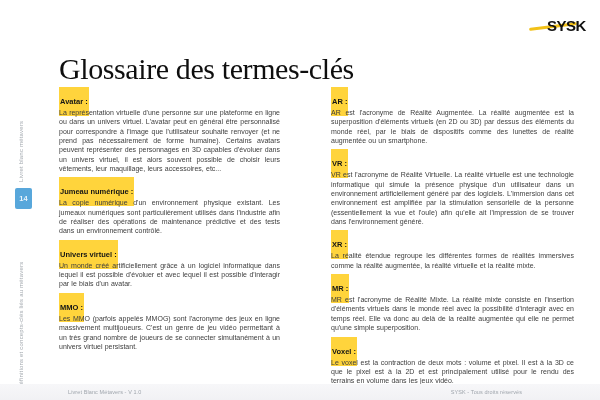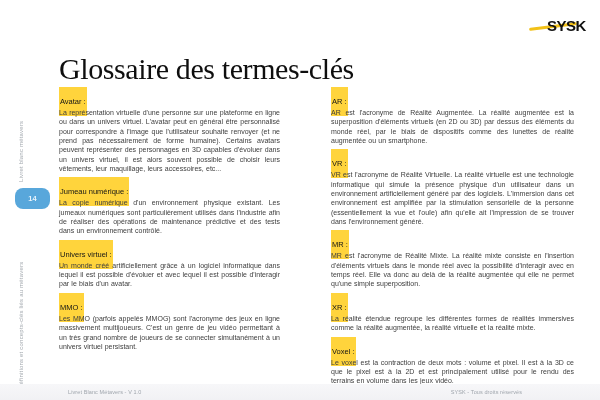--- a/index.html
+++ b/index.html
@@ -26,31 +26,31 @@
     position:relative;font-size:15px;font-weight:800;color:#101010;
     letter-spacing:-0.5px;line-height:20px;margin-left:16px;
   }
   .vlabel{
     position:absolute;writing-mode:vertical-rl;transform:rotate(180deg);
     font-size:6px;color:#a3a9af;letter-spacing:0.2px;white-space:nowrap;
   }
   .vlabel-top{left:18px;top:98px;height:84px;}
   .vlabel-bottom{left:18px;top:243px;height:146px;}
   .badge{
-    position:absolute;left:15px;top:188px;width:35px;height:21px;
-    background:var(--badge);border-radius:8px;color:#e8f3fb;font-size:7.5px;
+    position:absolute;left:15px;top:188px;width:17px;height:21px;
+    background:var(--badge);border-radius:2px;color:#e8f3fb;font-size:7.5px;
     display:flex;align-items:center;justify-content:center;font-weight:700;
   }
   .col{position:absolute;top:94px;}
   .col-left{left:59px;width:221px;}
   .col-right{left:299px;width:243px;margin-left:32px;}
   .entry{margin-bottom:11px;}
   .term-line{margin-bottom:2px;line-height:9px;}
   .term-hl{
-    background:var(--hl);font-weight:400;font-size:7.5px;color:#151515;
+    background:var(--hl);font-weight:700;font-size:7.5px;color:#151515;
     padding:10px 1px;line-height:9px;
   }
   .def{
     margin:0;font-size:7px;line-height:9.35px;color:#3d3d3d;
     text-align:justify;word-spacing:0.3px;
   }
   .footer{
     position:absolute;left:0;top:384px;width:600px;height:16px;
     background:linear-gradient(#f7f7f9,#f1f1f4);
     display:flex;align-items:center;justify-content:space-between;
@@ -116,30 +116,30 @@
 
   <div class="entry">
     <div class="term-line">
       <span class="term-hl">VR :</span>
     </div>
     <p class="def">VR est l'acronyme de Réalité Virtuelle. La réalité virtuelle est une technologie informatique qui simule la présence physique d'un utilisateur dans un environnement artificiellement généré par des logiciels. L'immersion dans cet environnement est amplifiée par la stimulation sensorielle de la personne (essentiellement la vue et l'ouïe) afin qu'elle ait l'impression de se trouver dans l'environnement généré.</p>
   </div>
 
   <div class="entry">
     <div class="term-line">
-      <span class="term-hl">MR :</span>
+      <span class="term-hl">XR :</span>
     </div>
-    <p class="def">MR est l'acronyme de Réalité Mixte. La réalité mixte consiste en l'insertion d'éléments virtuels dans le monde réel avec la possibilité d'interagir avec en temps réel. Elle va donc au delà de la réalité augmentée qui elle ne permet qu'une simple superposition.</p>
+    <p class="def">La réalité étendue regroupe les différentes formes de réalités immersives comme la réalité augmentée, la réalité virtuelle et la réalité mixte.</p>
   </div>
 
   <div class="entry">
     <div class="term-line">
-      <span class="term-hl">XR :</span>
+      <span class="term-hl">MR :</span>
     </div>
-    <p class="def">La réalité étendue regroupe les différentes formes de réalités immersives comme la réalité augmentée, la réalité virtuelle et la réalité mixte.</p>
+    <p class="def">MR est l'acronyme de Réalité Mixte. La réalité mixte consiste en l'insertion d'éléments virtuels dans le monde réel avec la possibilité d'interagir avec en temps réel. Elle va donc au delà de la réalité augmentée qui elle ne permet qu'une simple superposition.</p>
   </div>
 
   <div class="entry">
     <div class="term-line">
       <span class="term-hl">Voxel :</span>
     </div>
     <p class="def">Le voxel est la contraction de deux mots : volume et pixel. Il est à la 3D ce que le pixel est à la 2D et est principalement utilisé pour le rendu des terrains en volume dans les jeux vidéo.</p>
   </div>
 </div>
 

